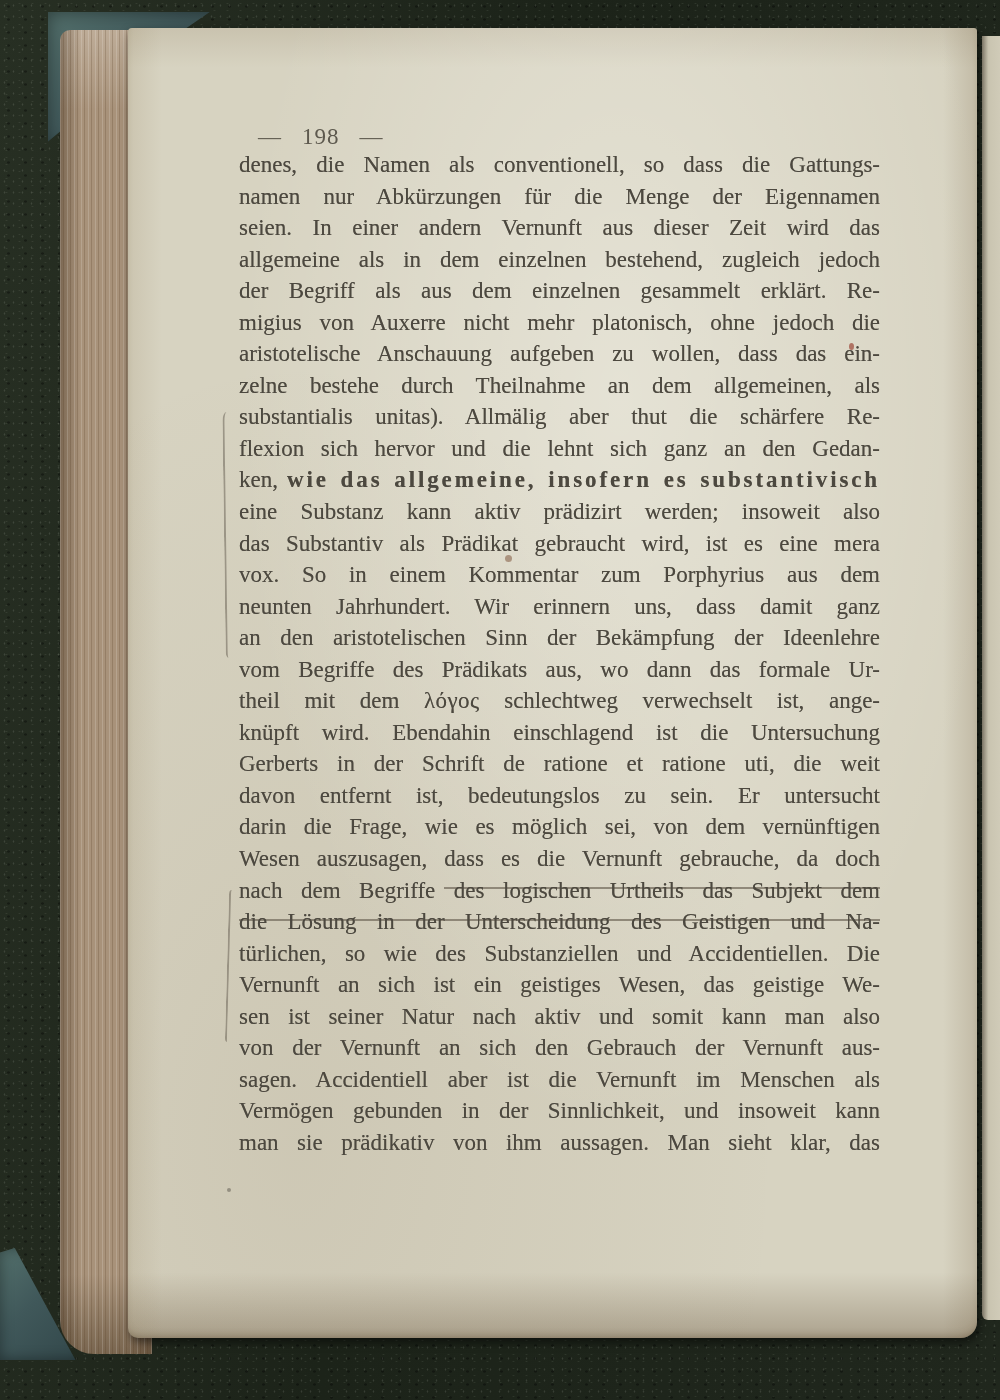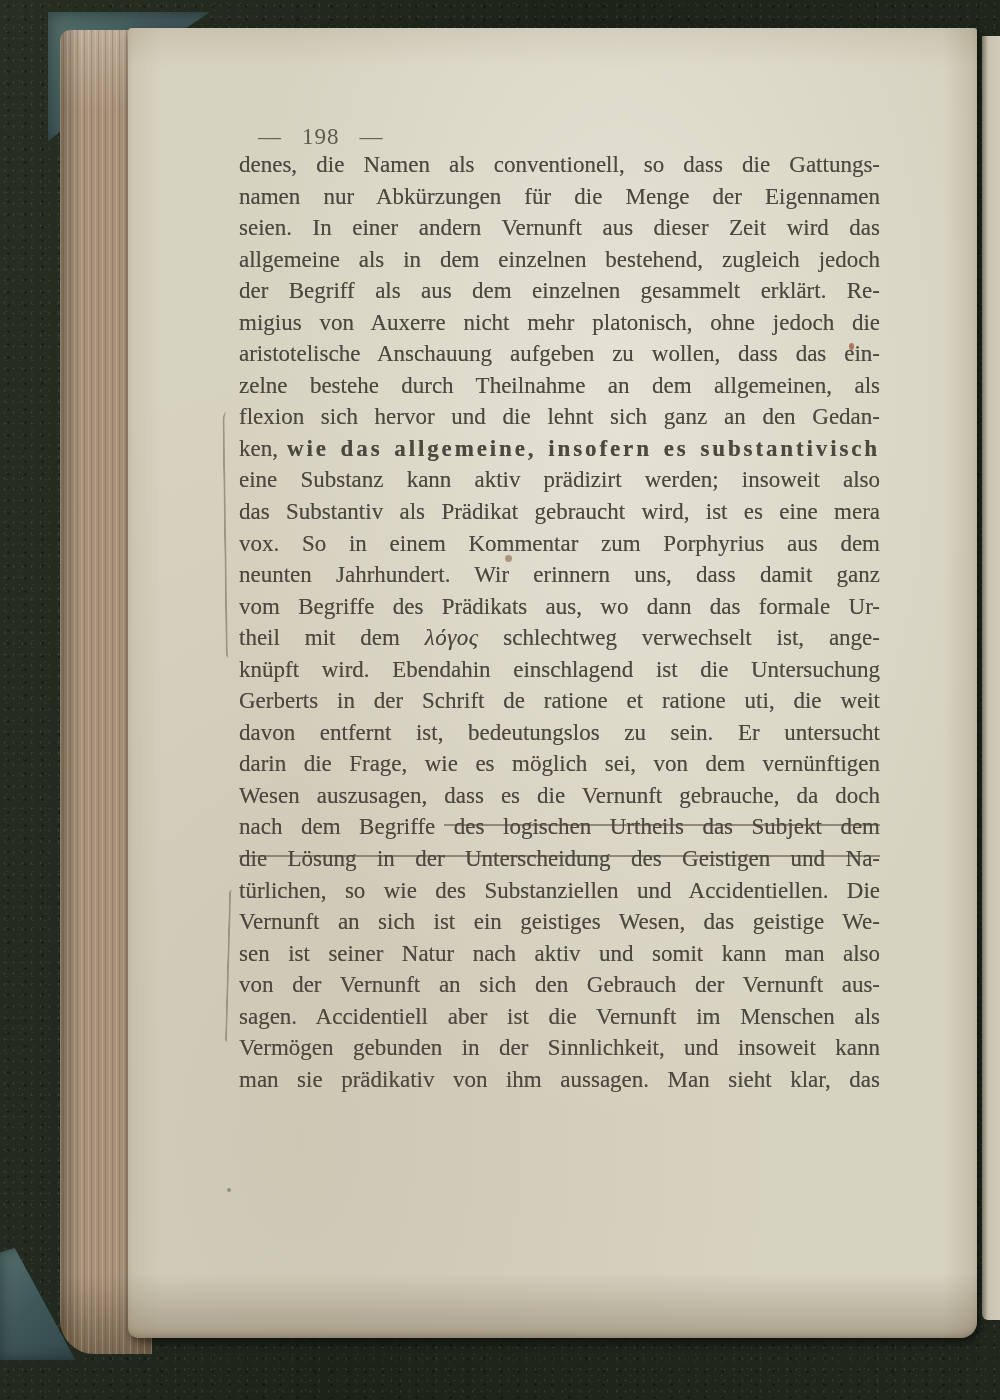--- a/index.html
+++ b/index.html
@@ -43,21 +43,21 @@
            box-shadow: 2px 4px 10px rgba(0,0,0,0.55), inset 0 -5px 9px -5px rgba(80,60,35,0.5);}
   .running-head{position:absolute;left:110px;top:72px;width:642px;
            text-align:left;color:#5d594e;font-size:23px;letter-spacing:1px;margin-top:24px;}
   .running-head .dash{margin:0 20px;color:#666256;}
   .textblock{position:absolute;left:111px;top:121px;width:641px;
            color:#4c483f;font-size:23px;line-height:31.55px;
            text-shadow:0 0 0.5px rgba(76,72,63,0.55);}
   .tline{text-align:justify;text-align-last:justify;white-space:normal;
            word-spacing:0.09em;}
   .seg-sp{letter-spacing:0.125em;font-weight:bold;}
-  .seg-it{font-style:italic;letter-spacing:0.02em;}
+  .seg-it{letter-spacing:0.02em;}
   .seg-ul{border-bottom:2px solid rgba(112,104,90,0.7);padding-bottom:16px;}
   .pencil-line{position:absolute;width:5px;
            border-left:2.2px solid rgba(108,101,88,0.55);}
   .pencil-1{left:96px;top:384px;height:246px;border-radius:60% 0 0 40%/4% 0 0 3%;
            transform:rotate(-0.8deg);}
   .pencil-2{left:99px;top:862px;height:152px;transform:rotate(1.6deg);
            border-radius:40% 0 0 30%/3% 0 0 3%;}
   .speck{position:absolute;border-radius:50%;}
   .speck-red{left:721px;top:315px;width:5px;height:7px;background:rgba(150,60,45,0.65);}
   .speck-brown{left:377px;top:527px;width:7px;height:7px;background:rgba(120,75,50,0.5);}
@@ -79,26 +79,28 @@
 
     <div class="textblock">
         <div class="tline"><span class="seg-n">denes, die Namen als conventionell, so dass die Gattungs-</span></div>
         <div class="tline"><span class="seg-n">namen nur Abkürzungen für die Menge der Eigennamen</span></div>
         <div class="tline"><span class="seg-n">seien.  In einer andern Vernunft aus dieser Zeit wird das</span></div>
         <div class="tline"><span class="seg-n">allgemeine als in dem einzelnen bestehend, zugleich jedoch</span></div>
         <div class="tline"><span class="seg-n">der Begriff als aus dem einzelnen gesammelt erklärt.  Re-</span></div>
         <div class="tline"><span class="seg-n">migius von Auxerre nicht mehr platonisch, ohne jedoch die</span></div>
         <div class="tline"><span class="seg-n">aristotelische Anschauung aufgeben zu wollen, dass das ein-</span></div>
         <div class="tline"><span class="seg-n">zelne bestehe durch Theilnahme an dem allgemeinen, als</span></div>
+        <div class="tline"><span class="seg-n">substantialis unitas).  Allmälig aber thut die schärfere Re-</span></div>
         <div class="tline"><span class="seg-n">flexion sich hervor und die lehnt sich ganz an den Gedan-</span></div>
         <div class="tline"><span class="seg-n">ken, </span><span class="seg-sp">wie das allgemeine, insofern es substantivisch</span></div>
         <div class="tline"><span class="seg-n">eine Substanz kann aktiv prädizirt werden; insoweit also</span></div>
         <div class="tline"><span class="seg-n">das Substantiv als Prädikat gebraucht wird, ist es eine mera</span></div>
         <div class="tline"><span class="seg-n">vox.  So in einem Kommentar zum Porphyrius aus dem</span></div>
         <div class="tline"><span class="seg-n">neunten Jahrhundert.  Wir erinnern uns, dass damit ganz</span></div>
+        <div class="tline"><span class="seg-n">an den aristotelischen Sinn der Bekämpfung der Ideenlehre</span></div>
         <div class="tline"><span class="seg-n">vom Begriffe des Prädikats aus, wo dann das formale Ur-</span></div>
         <div class="tline"><span class="seg-n">theil mit dem </span><span class="seg-it">λόγος</span><span class="seg-n"> schlechtweg verwechselt ist, ange-</span></div>
         <div class="tline"><span class="seg-n">knüpft wird.  Ebendahin einschlagend ist die Untersuchung</span></div>
         <div class="tline"><span class="seg-n">Gerberts in der Schrift de ratione et ratione uti, die weit</span></div>
         <div class="tline"><span class="seg-n">davon entfernt ist, bedeutungslos zu sein.  Er untersucht</span></div>
         <div class="tline"><span class="seg-n">darin die Frage, wie es möglich sei, von dem vernünftigen</span></div>
         <div class="tline"><span class="seg-n">Wesen auszusagen, </span><span class="seg-ul">dass es die Vernunft gebrauche, da doch</span></div>
         <div class="tline"><span class="seg-ul">nach dem Begriffe des logischen Urtheils das Subjekt dem</span></div>
         <div class="tline"><span class="seg-n">die Lösung in der Unterscheidung des Geistigen und Na-</span></div>
         <div class="tline"><span class="seg-n">türlichen, so wie des Substanziellen und Accidentiellen.  Die</span></div>

